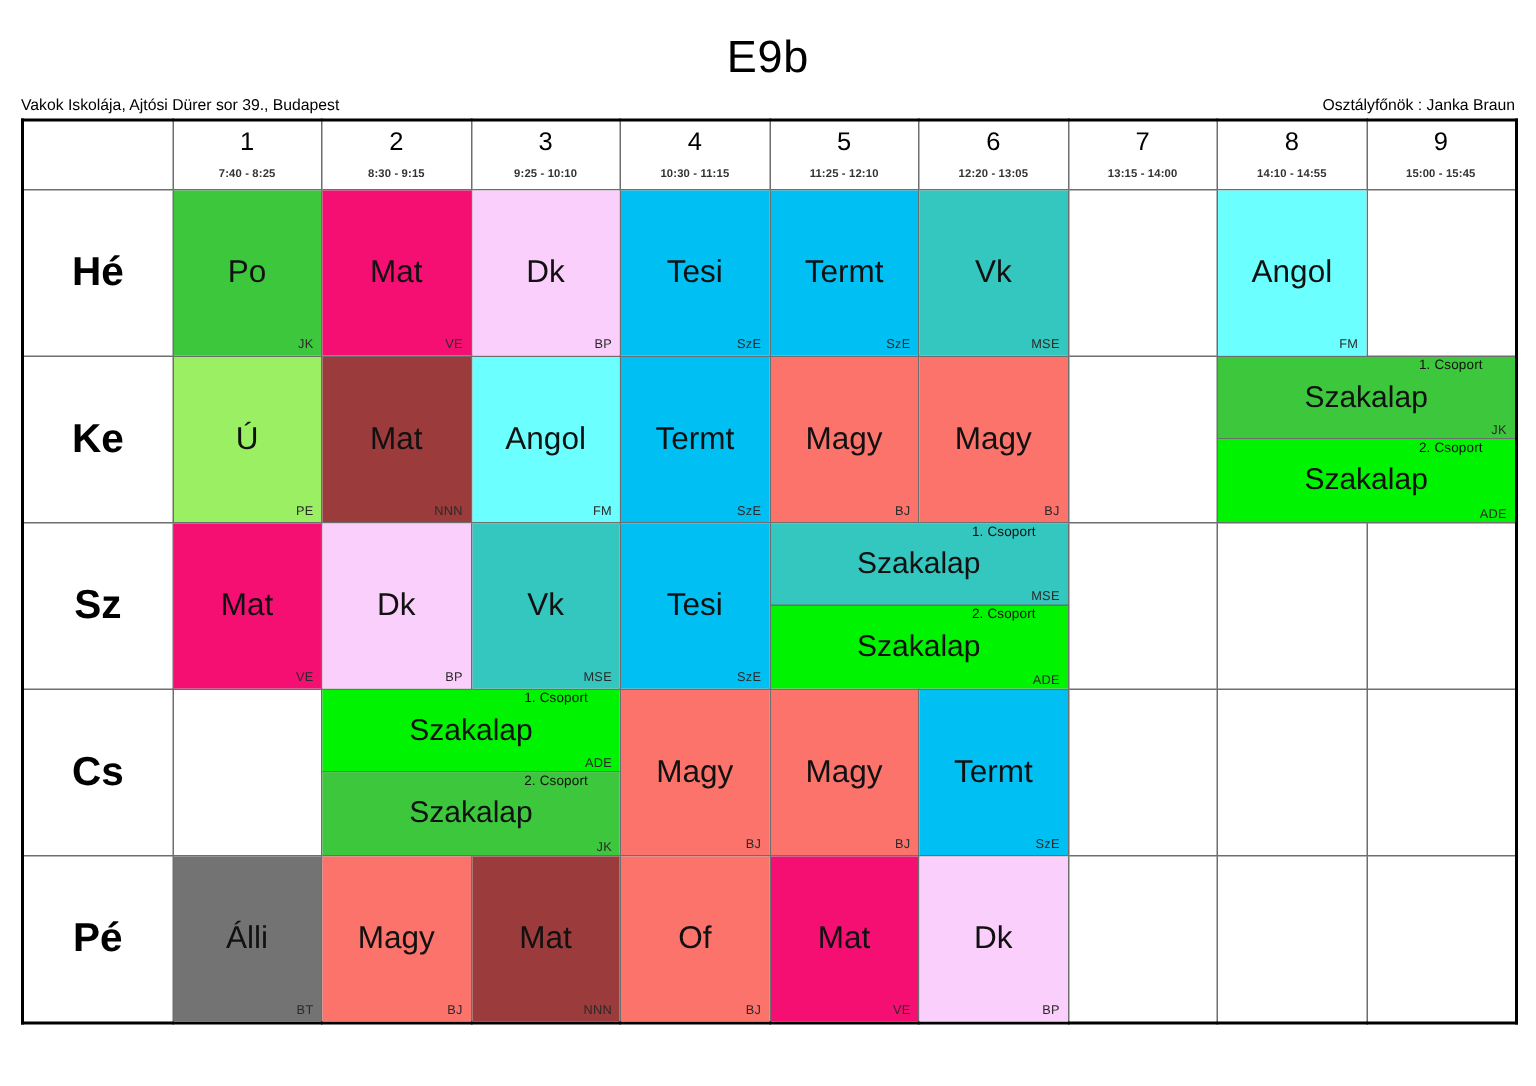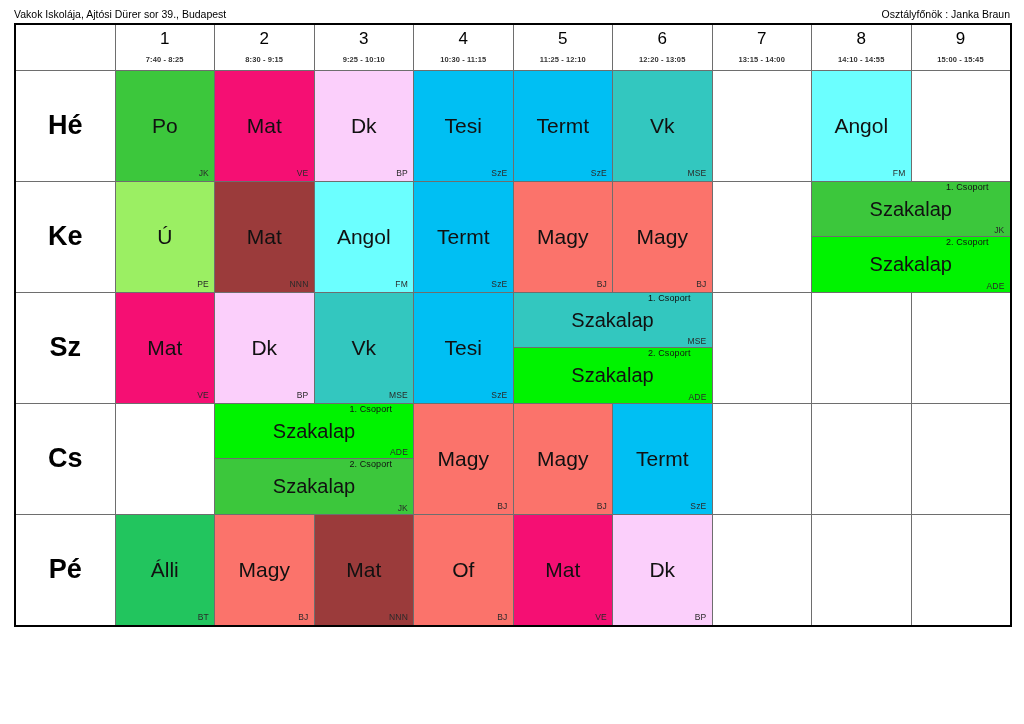--- a/index.html
+++ b/index.html
@@ -115,20 +115,21 @@
     font-size: 10.5px;
     color: #000;
     padding: 5px 14px 0 14px;
   }
 </style>
 </head>
 <body>
 
 <div class="page">
 
+  <div class="title">E9b</div>
 
   <div class="meta-row">
     <div>Vakok Iskolája, Ajtósi Dürer sor 39., Budapest</div>
     <div>Osztályfőnök : Janka Braun</div>
   </div>
 
   <div class="grid-wrap">
     <table class="tt">
       <colgroup id="colgroup-holder">
           <col class="daycol">
@@ -364,21 +365,21 @@
                 <span class="teacher">SzE</span>
               </div>
             </td>
             <td class="empty"></td>
             <td class="empty"></td>
             <td class="empty"></td>
           </tr>
           <tr>
             <td class="daycell">Pé</td>
             <td class="lesson">
-              <div class="cellbox" style="background: #22c55e;">
+              <div class="cellbox" style="background: #737373;">
                 <span class="subject">Álli</span>
                 <span class="teacher">BT</span>
               </div>
             </td>
             <td class="lesson">
               <div class="cellbox" style="background: rgb(251, 115, 107);">
                 <span class="subject">Magy</span>
                 <span class="teacher">BJ</span>
               </div>
             </td>

